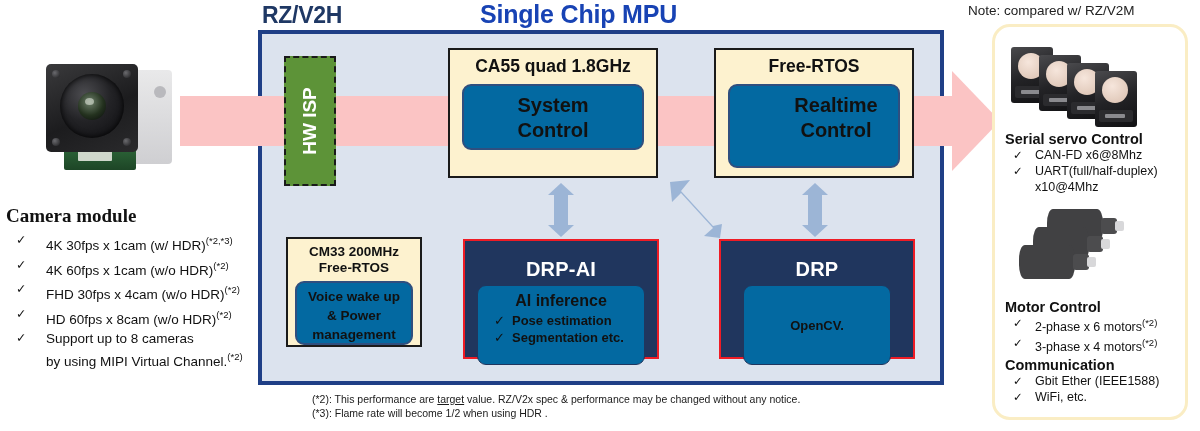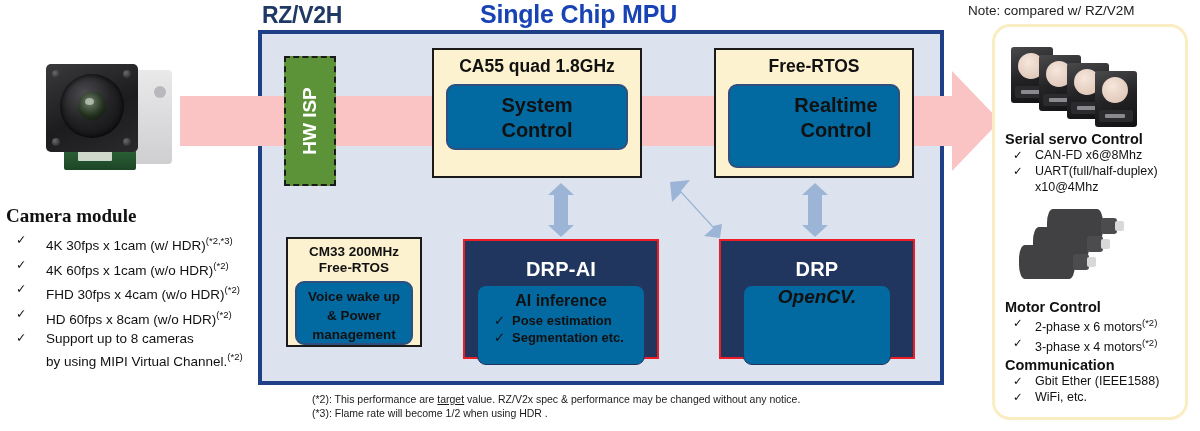--- a/index.html
+++ b/index.html
@@ -128,21 +128,21 @@
     z-index: 4;
   }
   .cream .ttl {
     text-align: center; font-size: 17.5px; font-weight: bold; color: #111;
     line-height: 21px; padding-top: 6px;
   }
   .inner-white {
     background: #0369a1; border: 2px solid #2f4f7f; border-radius: 9px;
     text-align: center; color: #111; font-weight: bold;
   }
-  #ca55 { left: 432px; top: 48px; width: 210px; height: 130px; }
+  #ca55 { left: 448px; top: 48px; width: 210px; height: 130px; }
   #ca55 .inner-white { margin: 7px 12px 0; height: 66px; font-size: 20px;
     line-height: 25px; padding-top: 7px; }
   #cr8 { left: 714px; top: 48px; width: 200px; height: 130px; }
   #cr8 .inner-white { margin: 7px 12px 0; height: 84px; font-size: 20px;
     line-height: 25px; padding-top: 7px; padding-left: 44px; }
   #cm33 { left: 286px; top: 237px; width: 136px; height: 110px; }
   #cm33 .ttl { font-size: 13.5px; line-height: 16px; padding-top: 5px;}
   #cm33 .inner-white { margin: 5px 7px 0; height: 64px; font-size: 13.5px;
     line-height: 19px; padding-top: 4px; }
 
@@ -163,21 +163,21 @@
   #drpai .sub { font-size: 16px; font-weight: bold; color: #111; }
   #drpai ul { margin-top: 2px; }
   #drpai li {
     list-style: none; font-size: 13px; color: #111; font-weight: bold;
     line-height: 17px; text-align: left; padding-left: 34px; position: relative;
   }
   #drpai li .chk { position: absolute; left: 16px; top: 0; font-weight: normal; }
   #drp { left: 719px; top: 239px; width: 196px; height: 120px; }
   #drp .inner-white {
     margin: 4px 22px 0; height: 80px; border: 1.5px solid #20365e;
-    font-size: 19px; display:flex; justify-content:center;font-style:italic;
+    font-size: 13px; display:flex; align-items:center; justify-content:center;
   }
 
   
   .barrow { position: absolute; z-index: 3; }
   .v-arrow { width: 26px; }
   .v-arrow .shaft { position:absolute; left:6px; top:11px; width:14px; bottom:11px; background:#9cb5d6; }
   .v-arrow .up { position:absolute; left:0; top:0; width:0;height:0;
      border-left:13px solid transparent; border-right:13px solid transparent;
      border-bottom:12px solid #9cb5d6; }
   .v-arrow .dn { position:absolute; left:0; bottom:0; width:0;height:0;

